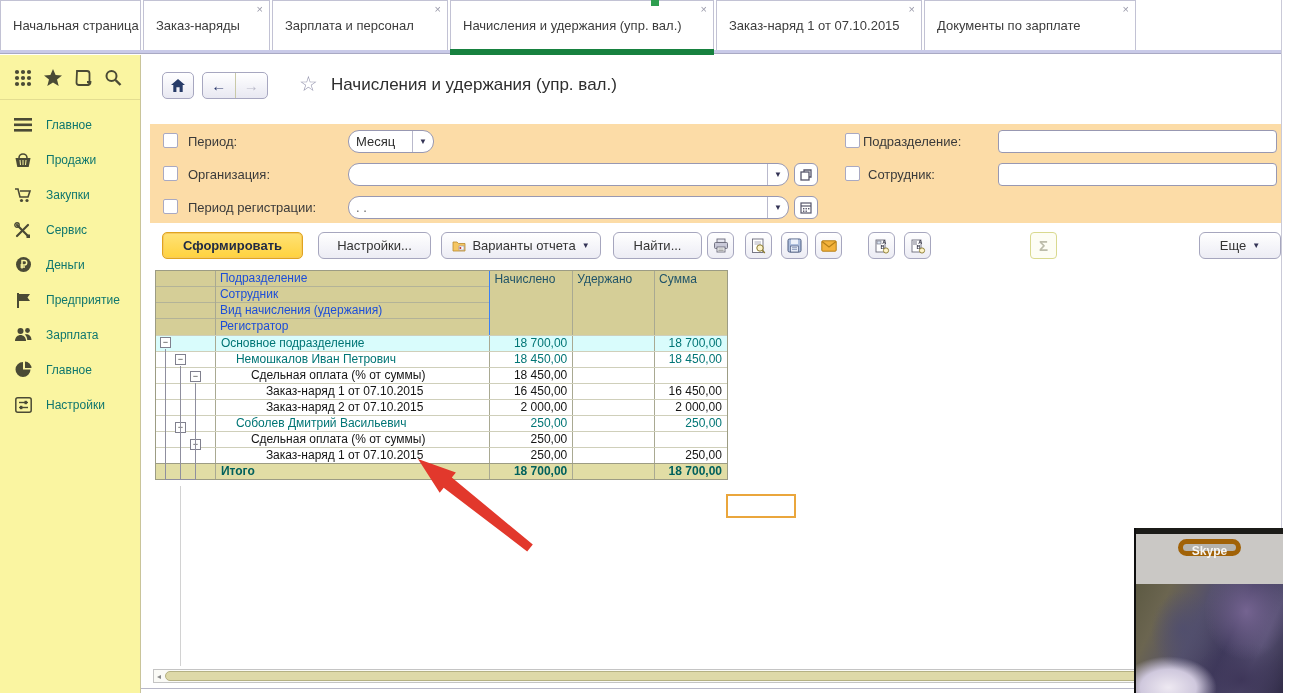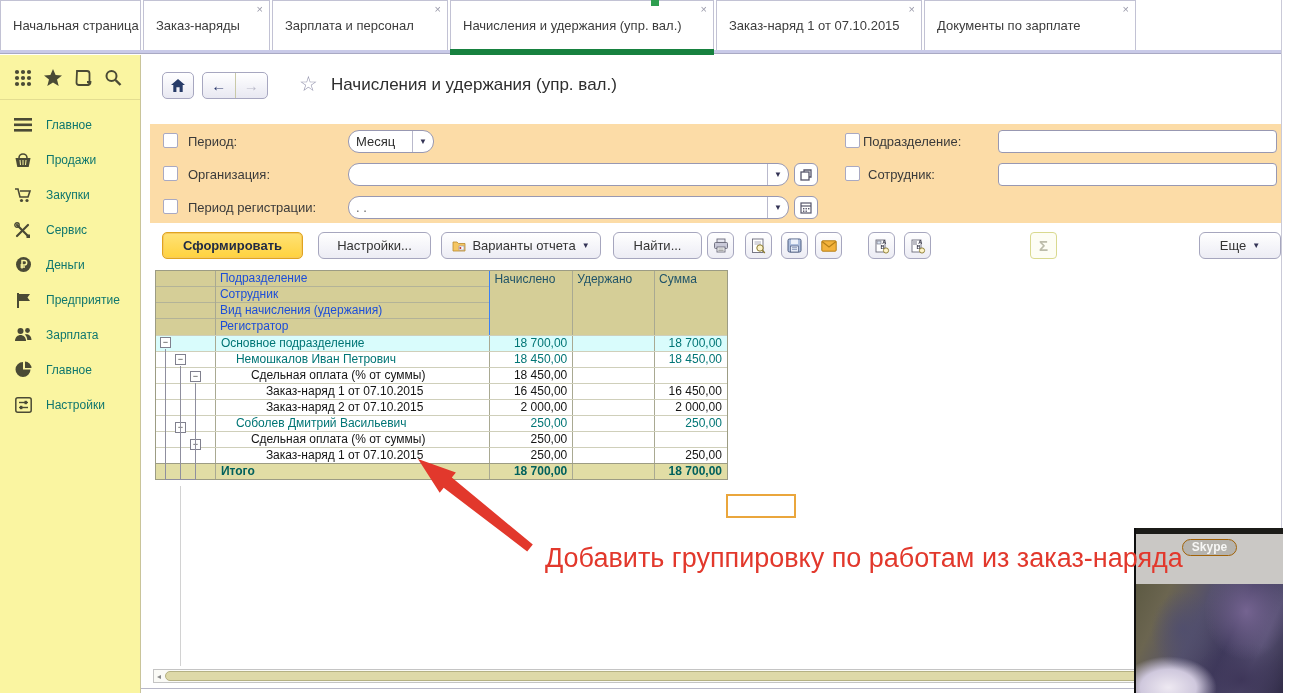--- a/index.html
+++ b/index.html
@@ -94,21 +94,21 @@
   .hscroll { position:absolute; left:153px; top:669px; width:1128px; height:14px; border:1px solid #c4c4c4; background:#fafaf6; display:flex; align-items:center; z-index:2; }
   .hscroll .arr { width:10px; font-size:8px; color:#8a8a8a; text-align:center; }
   .hscroll .thumb { flex:1; height:10px; margin:0 1px; background:#ded9a8; border:1px solid #b5b183; border-radius:5px; }
   .win-right-edge { position:absolute; left:1281px; top:0; width:1px; height:689px; background:#cacad8; }
   .win-bottom-edge { position:absolute; left:141px; top:688px; width:1142px; height:1px; background:#b8b8c8; z-index:1; }
 
   
   .skype { position:absolute; left:1136px; top:528px; width:147px; height:165px; z-index:5; background:#141414; box-shadow:-2px 0 0 #0e0e0e; }
   .skype .topbar { height:6px; background:#1b1b18; }
   .skype .band { position:relative; height:50px; background:#cac8c5; display:flex; justify-content:center; }
-  .skype .logo { margin-top:5px; height:17px; padding:0 9px; background:#b5b3ae; border:1px solid #a16207; border-radius:9px; font-size:12px; font-weight:bold; color:#f7f7f5; line-height:15px; }
+  .skype .logo { margin-top:5px; height:17px; padding:0 9px; background:#b5b3ae; border:5px solid #a16207; border-radius:9px; font-size:12px; font-weight:bold; color:#f7f7f5; line-height:15px; }
   .skype .video { height:109px;
     background:
       radial-gradient(60px 70px at 75% 25%, rgba(122,104,150,.9) 0%, rgba(122,104,150,0) 70%),
       radial-gradient(46px 56px at 32% 42%, rgba(80,78,110,.9) 0%, rgba(80,78,110,0) 70%),
       radial-gradient(62px 40px at 22% 95%, #eee9f2 0%, #cfc8dd 45%, rgba(207,200,221,0) 78%),
       radial-gradient(70px 52px at 72% 88%, rgba(61,53,88,.95) 0%, rgba(61,53,88,0) 72%),
       linear-gradient(115deg, #5d5a43 0%, #6b6550 18%, #54506b 40%, #3f3a5c 60%, #565072 78%, #2e2a44 100%);
   }
 </style>
 </head>
@@ -554,21 +554,20 @@
         </div>
       </div>
   </div>
 
   <div class="vline-left"></div>
 
   <div class="orange-rect"></div>
   <svg class="arrow-svg" width="560" height="580" viewBox="0 0 560 580">
     <polygon fill="#e2382c" points="418,459 455.9,472.4 451.8,477.5 532.8,544.5 527.2,551.5 443.7,487.7 439.7,492.8"></polygon>
   </svg>
-  <div class="annotation-text">Добавить группировку по работам из заказ-наряда</div>
 
   <div class="hscroll">
     <span class="arr">◂</span>
     <span class="thumb"></span>
     <span class="arr">▸</span>
   </div>
 
   <div class="win-right-edge"></div>
   <div class="win-bottom-edge"></div>
 

